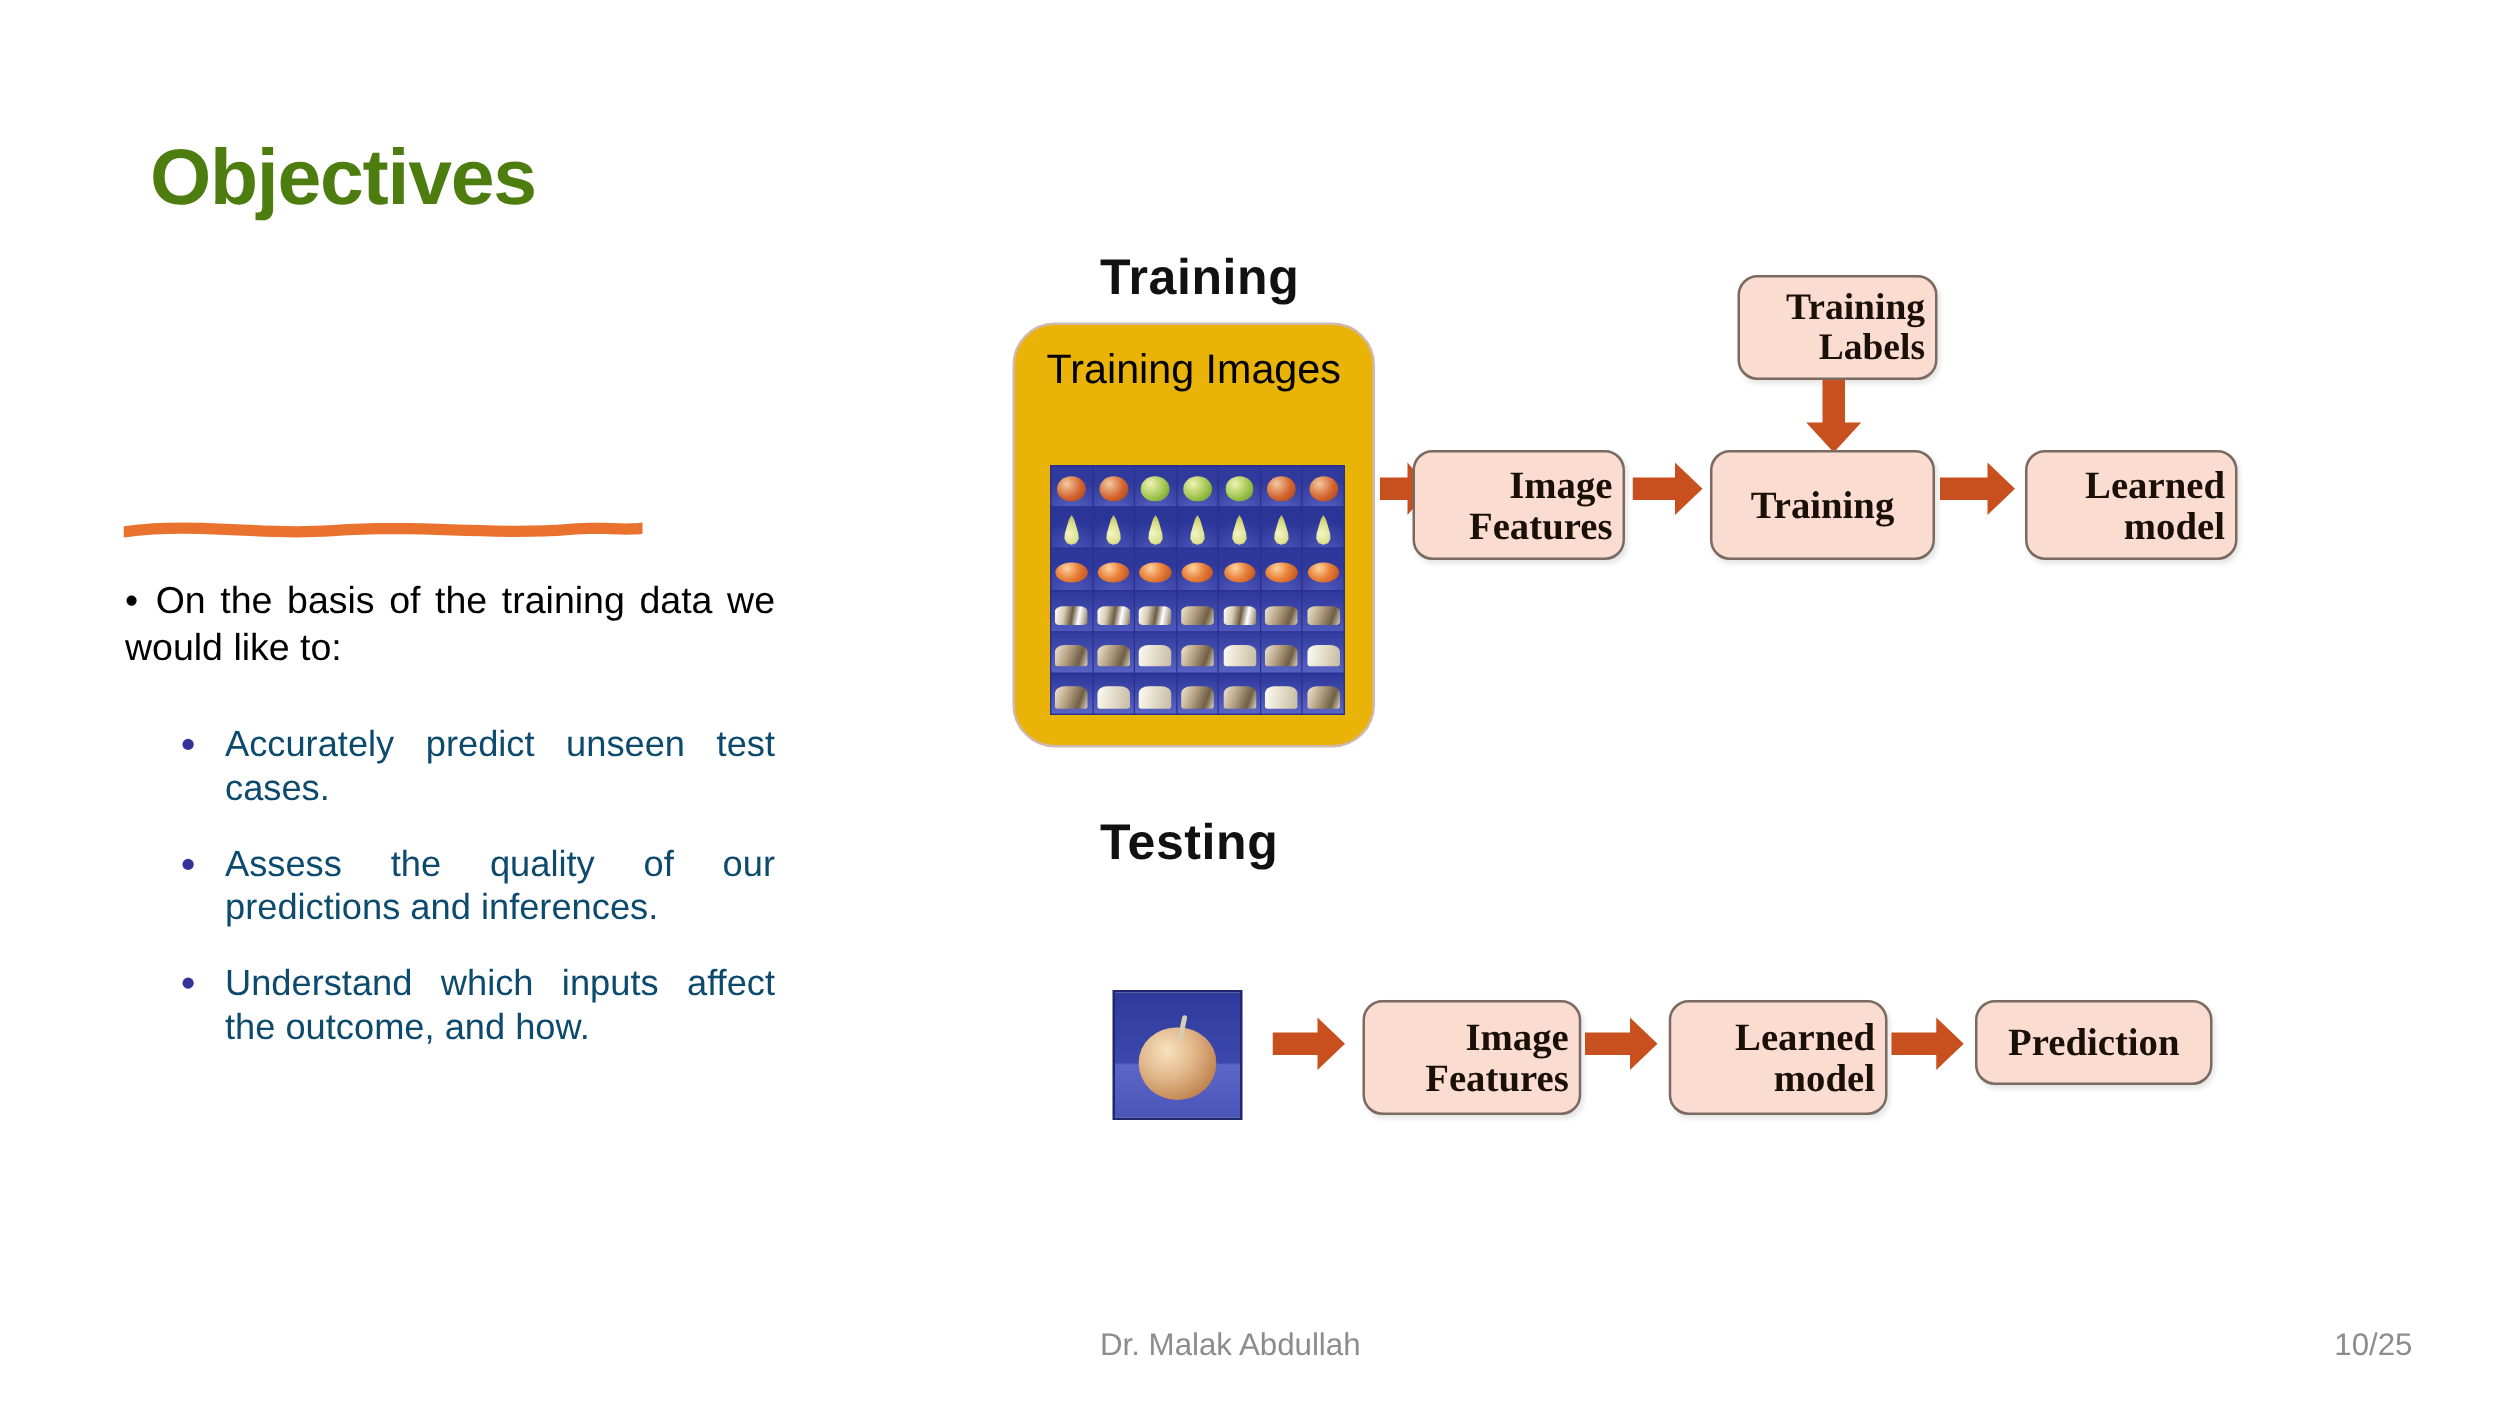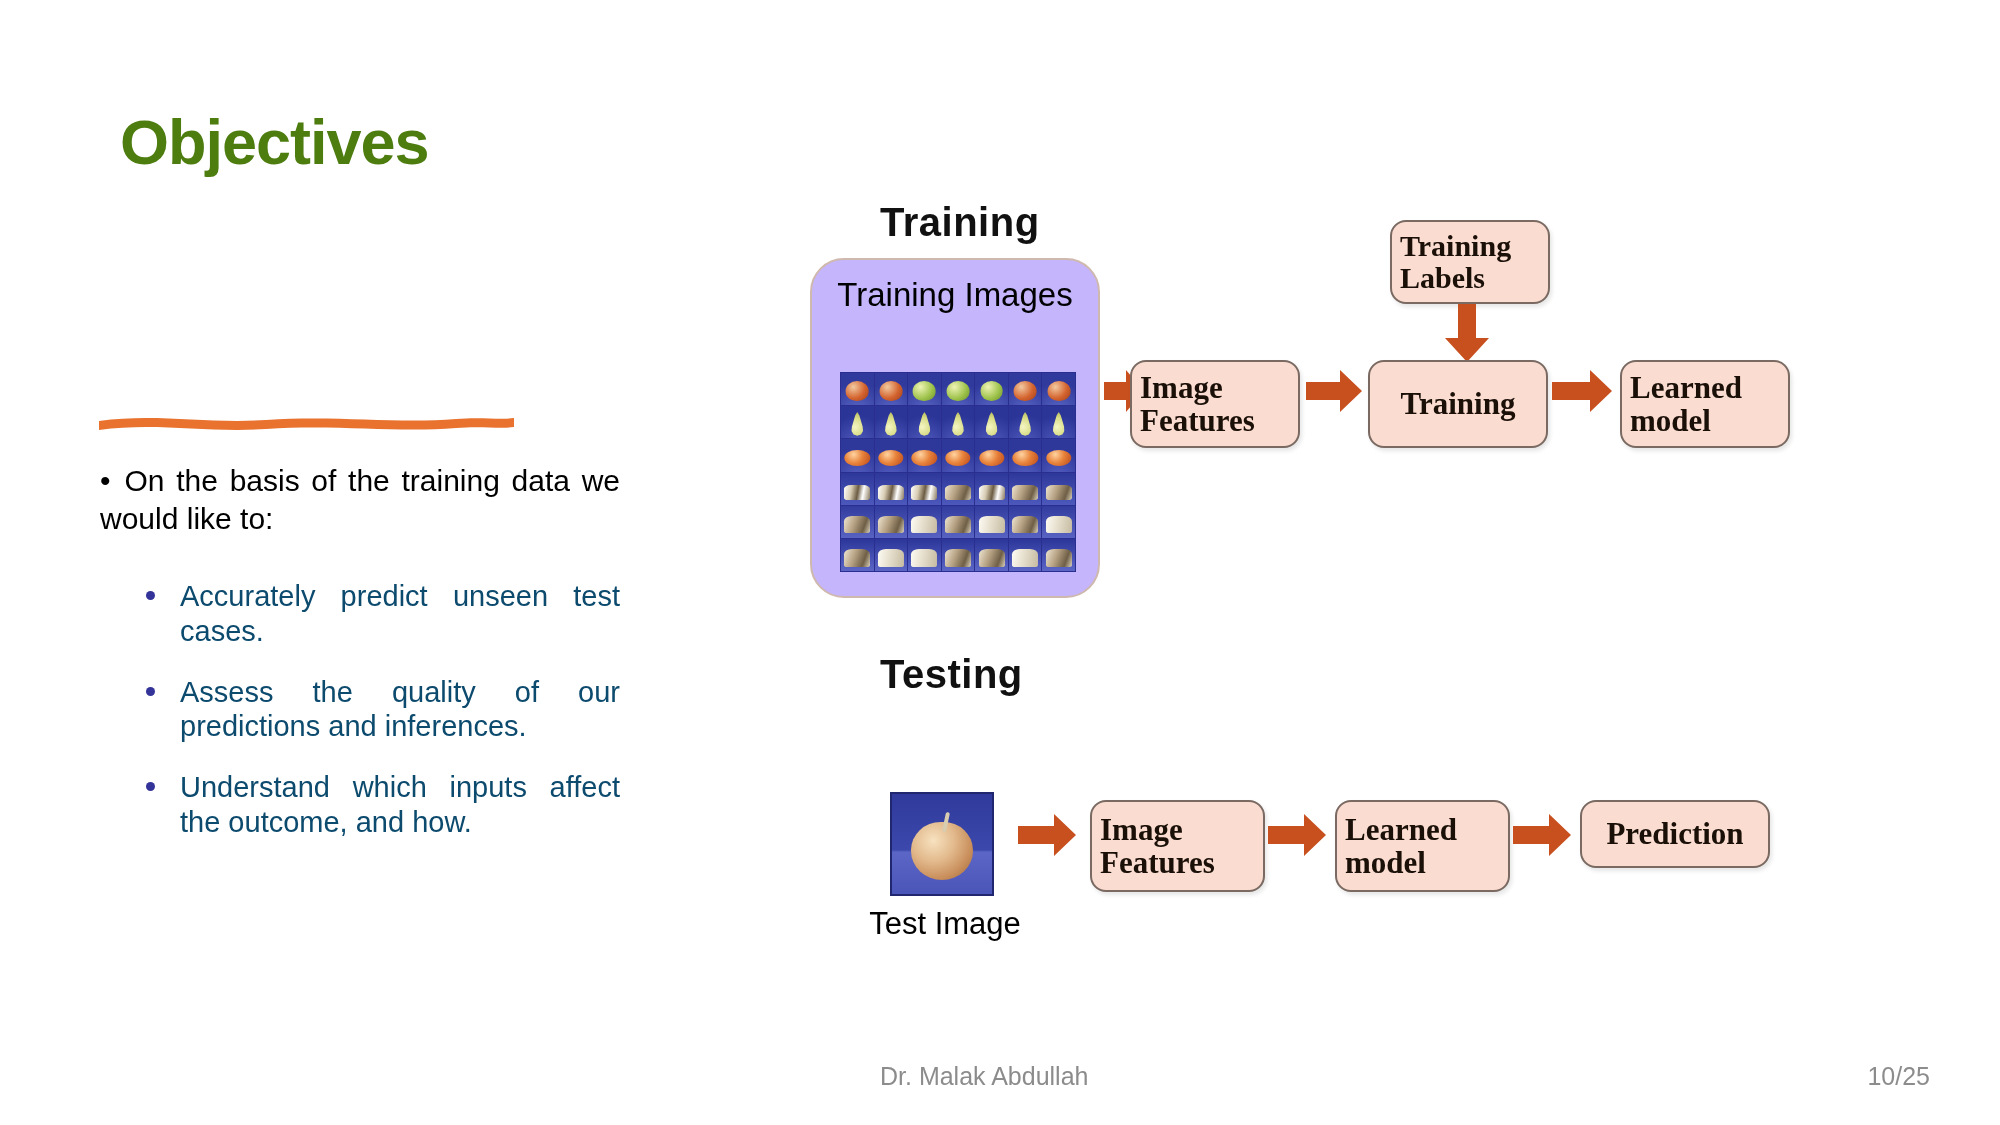--- a/index.html
+++ b/index.html
@@ -110,21 +110,21 @@
 
   
   #train-card {
     position: absolute;
     left: 20px;
     top: 58px;
     width: 290px;
     height: 340px;
     border: 2px solid #cfb8ae;
     border-radius: 34px;
-    background: #c4b5fd;
+    background: #eab308;
     box-sizing: border-box;
   }
   #train-card-label {
     position: absolute;
     left: 0; right: 0;
     top: 16px;
     text-align: center;
     font-size: 33px;
     line-height: 1.15;
     color: #000000;
@@ -201,21 +201,21 @@
   
   .fbox {
     position: absolute;
     background: #fadcd1;
     border: 2px solid #7a6a62;
     border-radius: 16px;
     box-sizing: border-box;
     display: flex;
     align-items: center;
     justify-content: center;
-    text-align: left;
+    text-align: right;
     font-family: "Liberation Serif", serif;
     font-weight: bold;
     color: #1a1008;
     line-height: 1.08;
     box-shadow: 2px 3px 4px rgba(0,0,0,0.10);
   }
   .fbox .lbl { display: block; padding: 0 8px; }
 
   #box-imgfeat-train { left: 340px; top: 160px; width: 170px; height: 88px; font-size: 31px; }
   #box-trainlabels   { left: 600px; top: 20px;  width: 160px; height: 84px; font-size: 30px; }
@@ -495,21 +495,20 @@
     <div class="fbox" id="box-learned-train">
       <span class="lbl">Learned model</span>
     </div>
 
     <div class="section-head" id="head-testing">Testing</div>
 
     <div id="test-img">
       <div id="test-apple"></div>
       <div id="test-stem"></div>
     </div>
-    <div id="test-img-label">Test Image</div>
 
     <svg id="arr-t1" style="position:absolute;left:228px;top:612px;width:58px;height:46px;" viewBox="0 0 58 46">
       <path d="M0,14 L36,14 L36,2 L58,23 L36,44 L36,32 L0,32 Z" fill="#C8501F"></path>
     </svg>
 
     <div class="fbox" id="box-imgfeat-test">
       <span class="lbl">Image Features</span>
     </div>
 
     <svg id="arr-t2" style="position:absolute;left:478px;top:612px;width:58px;height:46px;" viewBox="0 0 58 46">

